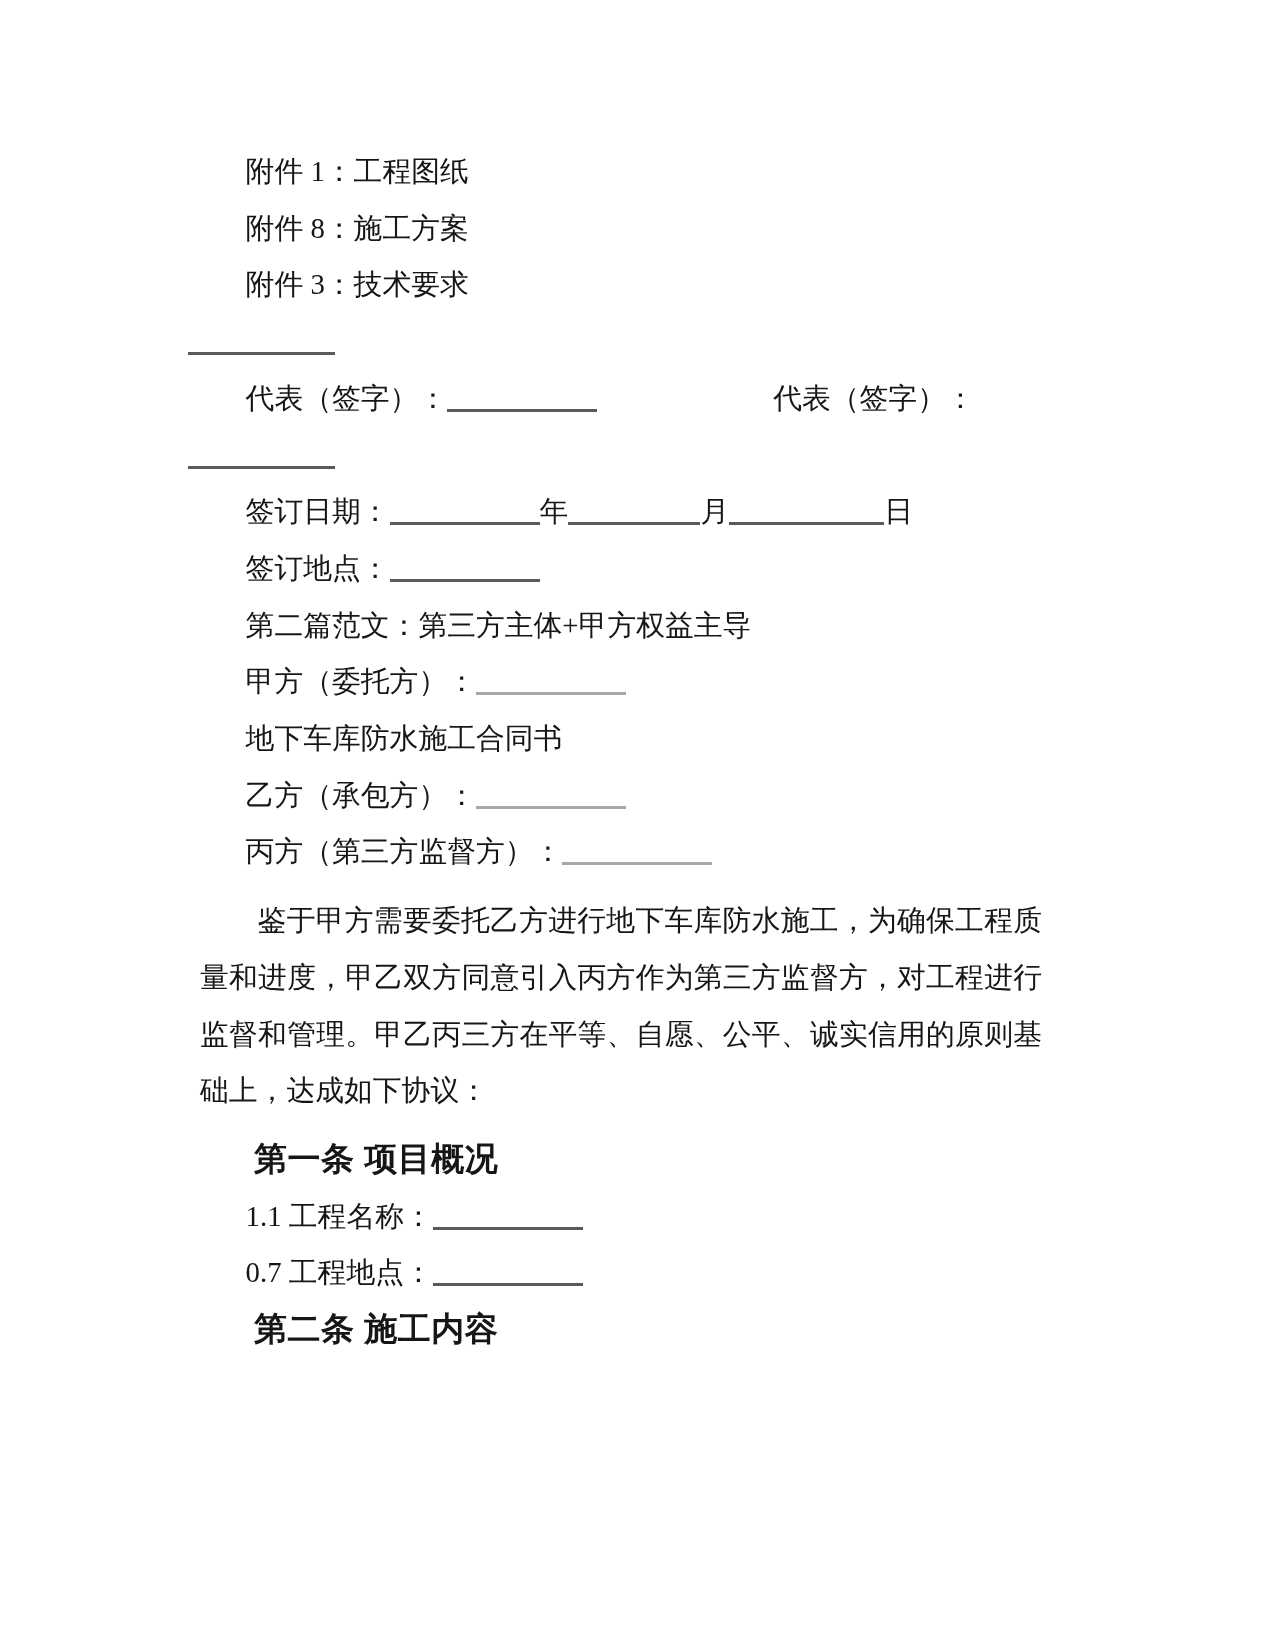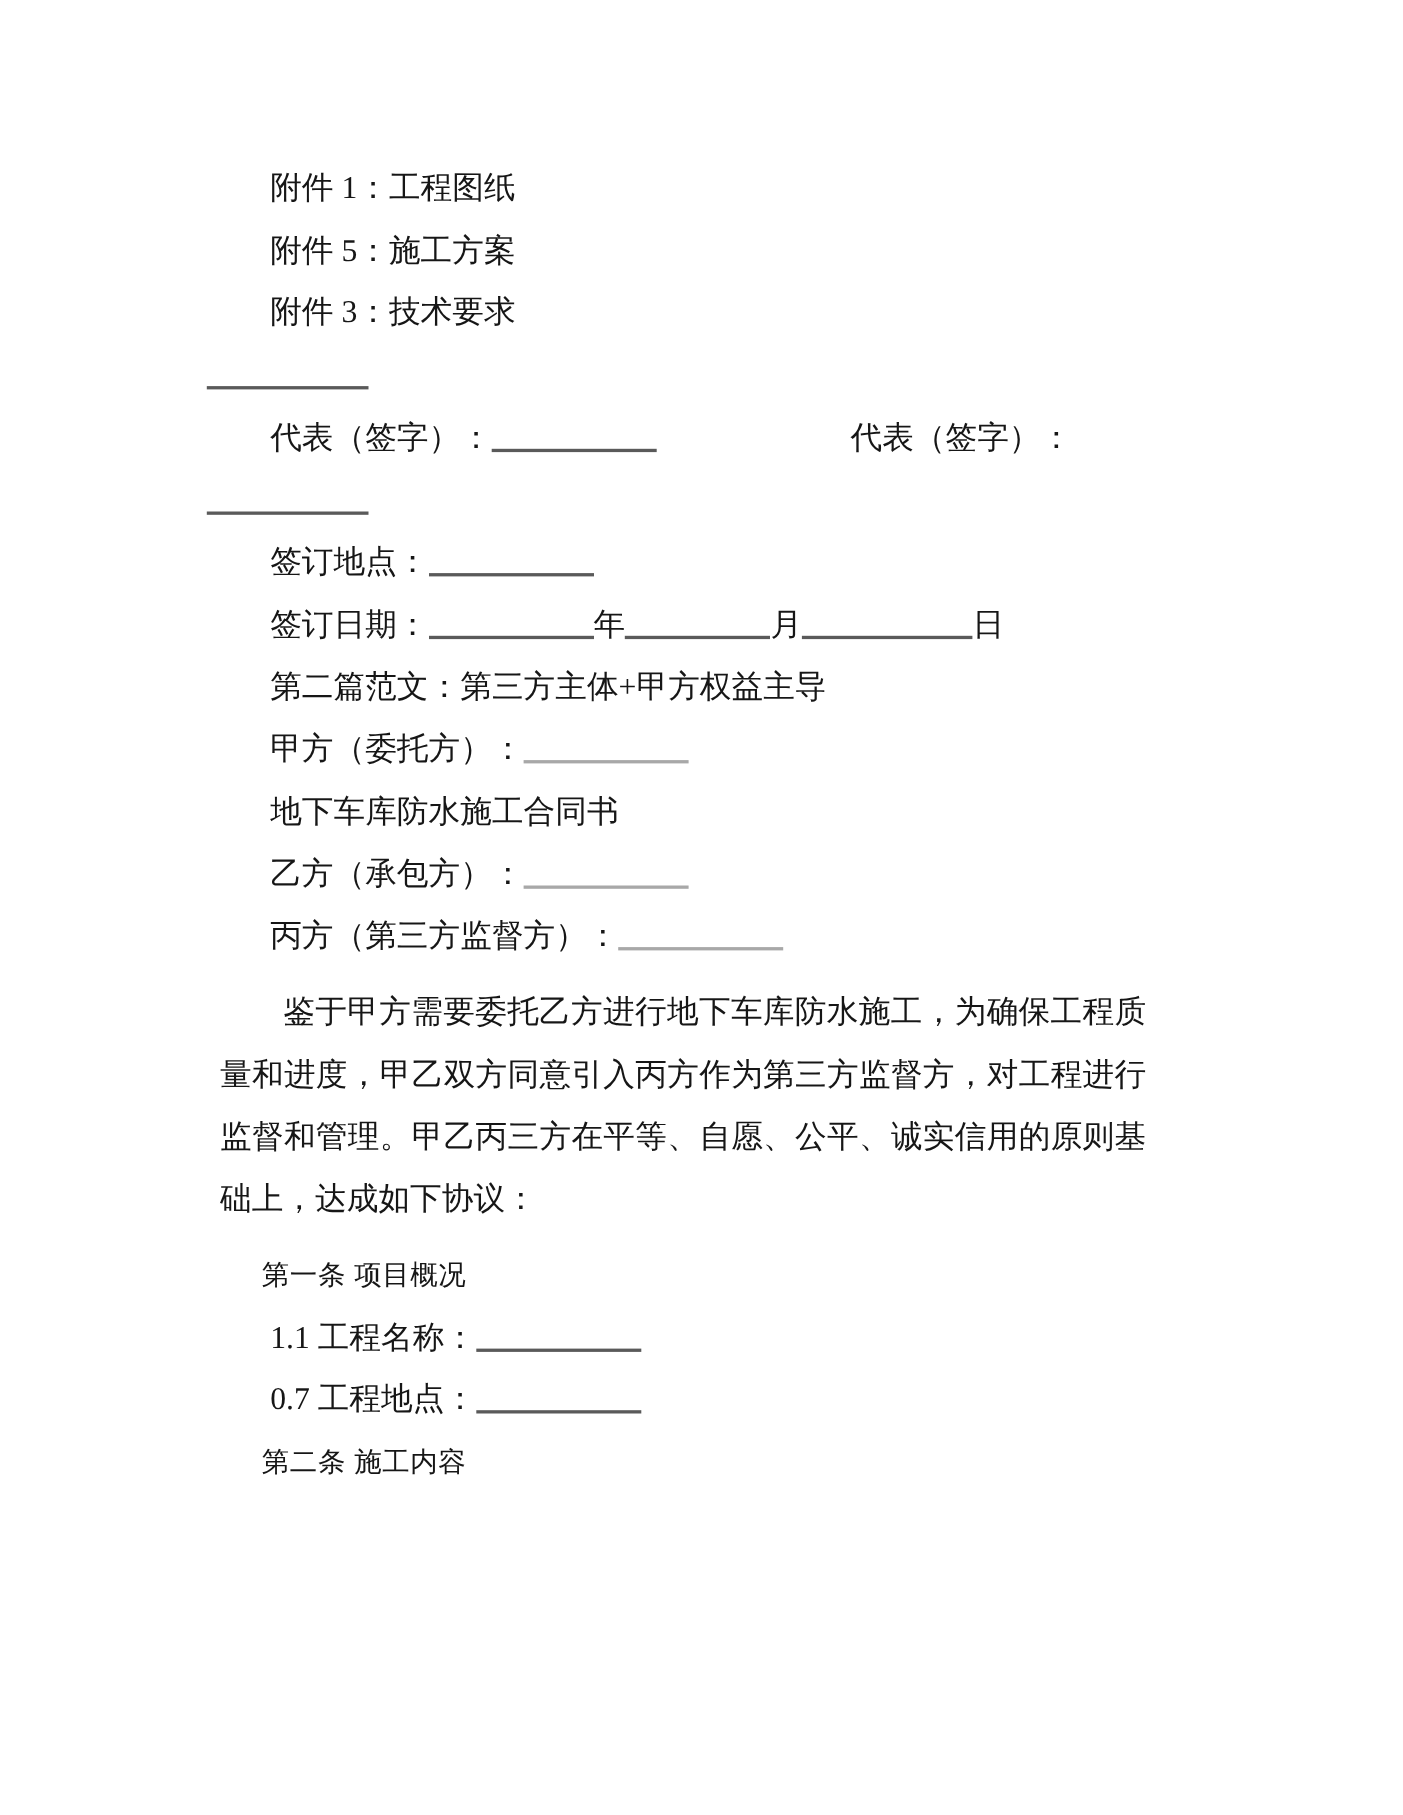--- a/index.html
+++ b/index.html
@@ -18,23 +18,23 @@
   }
   .line{white-space:nowrap;}
   .indent{text-indent:2em;}
   .para{
     margin:12px;
     text-align:justify;
     text-indent:2em;
     white-space:normal;
   }
   .heading{
-    font-weight:normal;
+    font-weight:bold;
     font-family:"Liberation Sans","DejaVu Sans",sans-serif;
-    font-size:25px;
+    font-size:33px;
     letter-spacing:0.5px;
   }
   .ul{
     display:inline-block;
     height:3px;
     background:var(--underline-dark,#5a5a5a);
     margin-bottom:-4px;
   }
   .ul.light{background:var(--underline-light,#a8a8a8);}
   .w150{width:150px;}
@@ -45,43 +45,43 @@
 </style>
 </head>
 <body>
 
 <div class="page">
 
   <div class="line indent">
     <span>附件 1：工程图纸</span>
   </div>
   <div class="line indent">
-    <span>附件 5：施工方案</span>
+    <span>附件 8：施工方案</span>
   </div>
   <div class="line indent">
     <span>附件 3：技术要求</span>
   </div>
 
   <div class="line">
     <span class="ul w147"></span>
   </div>
 
   <div class="line indent">
     <span>代表（签字）：</span><span class="ul w150"></span><span class="gap"></span><span>代表（签字）：</span>
   </div>
   <div class="line">
     <span class="ul w147"></span>
   </div>
 
   <div class="line indent">
-    <span>签订地点：</span><span class="ul w150"></span>
+    <span>签订日期：</span><span class="ul w150"></span><span>年</span><span class="ul w132"></span><span>月</span><span class="ul w155"></span><span>日</span>
   </div>
 
   <div class="line indent">
-    <span>签订日期：</span><span class="ul w150"></span><span>年</span><span class="ul w132"></span><span>月</span><span class="ul w155"></span><span>日</span>
+    <span>签订地点：</span><span class="ul w150"></span>
   </div>
 
   <div class="line indent">
     <span>第二篇范文：第三方主体+甲方权益主导</span>
   </div>
 
   <div class="line indent">
     <span>甲方（委托方）：</span><span class="ul w150 light"></span>
   </div>
 

